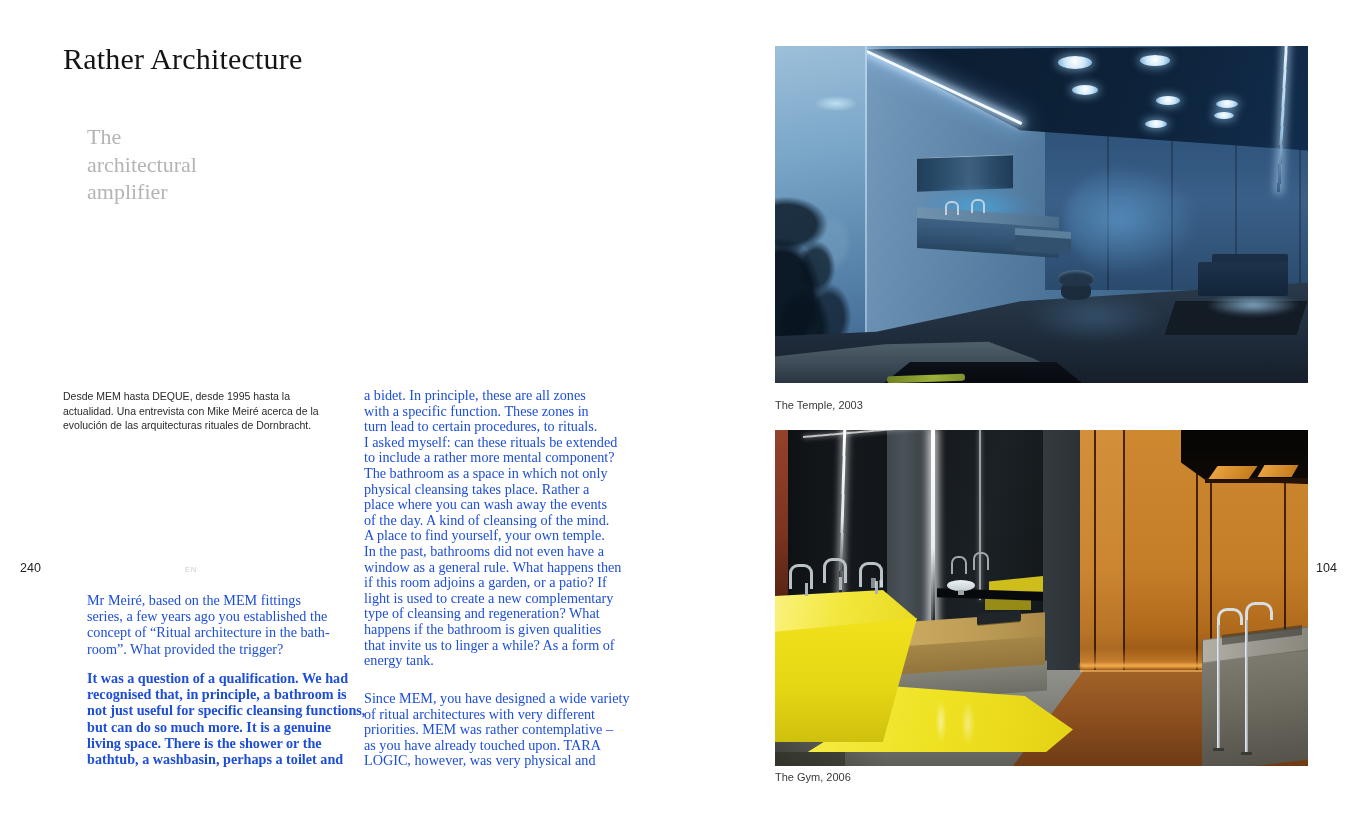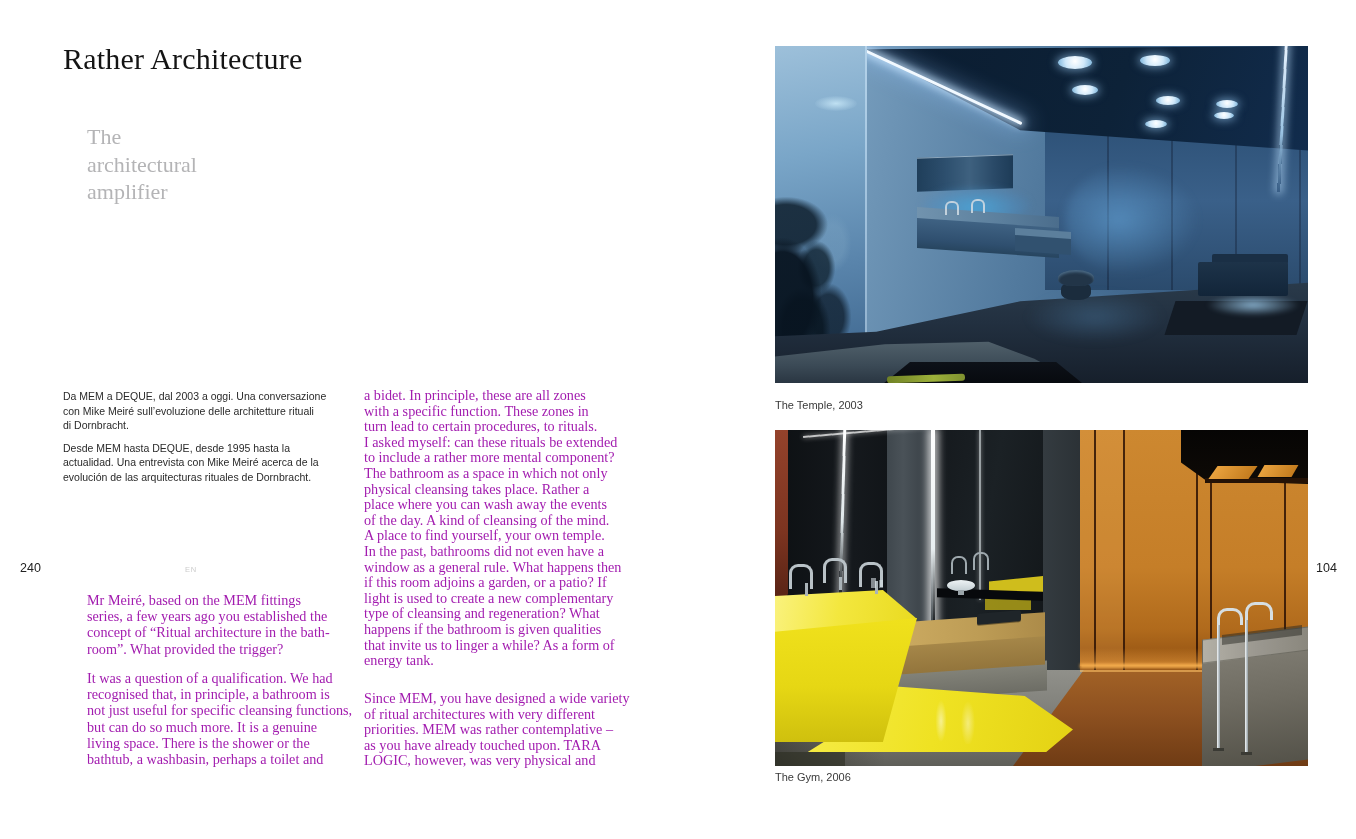--- a/index.html
+++ b/index.html
@@ -13,23 +13,23 @@
   .subtitle{left:63px;top:123px;font-size:22px;line-height:27.5px;color:#b4b4b6;}
   .intro{left:63px;top:389px;width:280px;font-family:"Liberation Sans","DejaVu Sans",sans-serif;
          font-size:10.5px;line-height:14.6px;color:#2a2a2a;}
   .intro p{margin:0 0 8px 0;}
   .pagenum{font-family:"Liberation Sans","DejaVu Sans",sans-serif;font-size:12.5px;color:#222;}
   .num-l{left:20px;top:561px;}
   .num-r{left:1316px;top:561px;}
   .lang{left:185px;top:565px;font-family:"Liberation Sans","DejaVu Sans",sans-serif;
         font-size:7.5px;letter-spacing:.8px;color:#cccccc;}
   .q{color:#c2c3c4;}
-  .serifcol{font-size:14.2px;line-height:16.2px;color:#a21caf;width:310px;}
+  .serifcol{font-size:14.2px;line-height:16.2px;color:#1d4ed8;width:310px;}
   .q1{left:63px;top:592px;}
-  .a1{left:63px;top:670px;}
+  .a1{left:63px;top:670px;font-weight:bold;}
   .col2{left:340px;top:388px;line-height:15.6px;}
   .q2{left:340px;top:691px;line-height:15.6px;}
 
   .caption{font-family:"Liberation Sans","DejaVu Sans",sans-serif;font-size:11px;color:#3a3a3a;}
   .cap1{left:775px;top:399px;}
   .cap2{left:775px;top:771px;}
 
   
   .photo{overflow:hidden;}
   .photo *{position:absolute;}
@@ -216,23 +216,20 @@
 
 <div class="spread">
 
   <div>
     <div class="abs title">Rather Architecture</div>
     <div class="abs subtitle pre">The
 architectural
 amplifier</div>
 
     <div class="abs intro">
-      <p class="pre">Da MEM a DEQUE, dal 2003 a oggi. Una conversazione
-con Mike Meiré sull’evoluzione delle architetture rituali
-di Dornbracht.</p>
       <p class="pre">Desde MEM hasta DEQUE, desde 1995 hasta la
 actualidad. Una entrevista con Mike Meiré acerca de la
 evolución de las arquitecturas rituales de Dornbracht.</p>
     </div>
 
     <div class="abs pagenum num-l">240</div>
     <div class="abs lang">EN</div>
 
     <div class="abs serifcol q q1 pre">Mr Meiré, based on the MEM fittings
 series, a few years ago you established the

